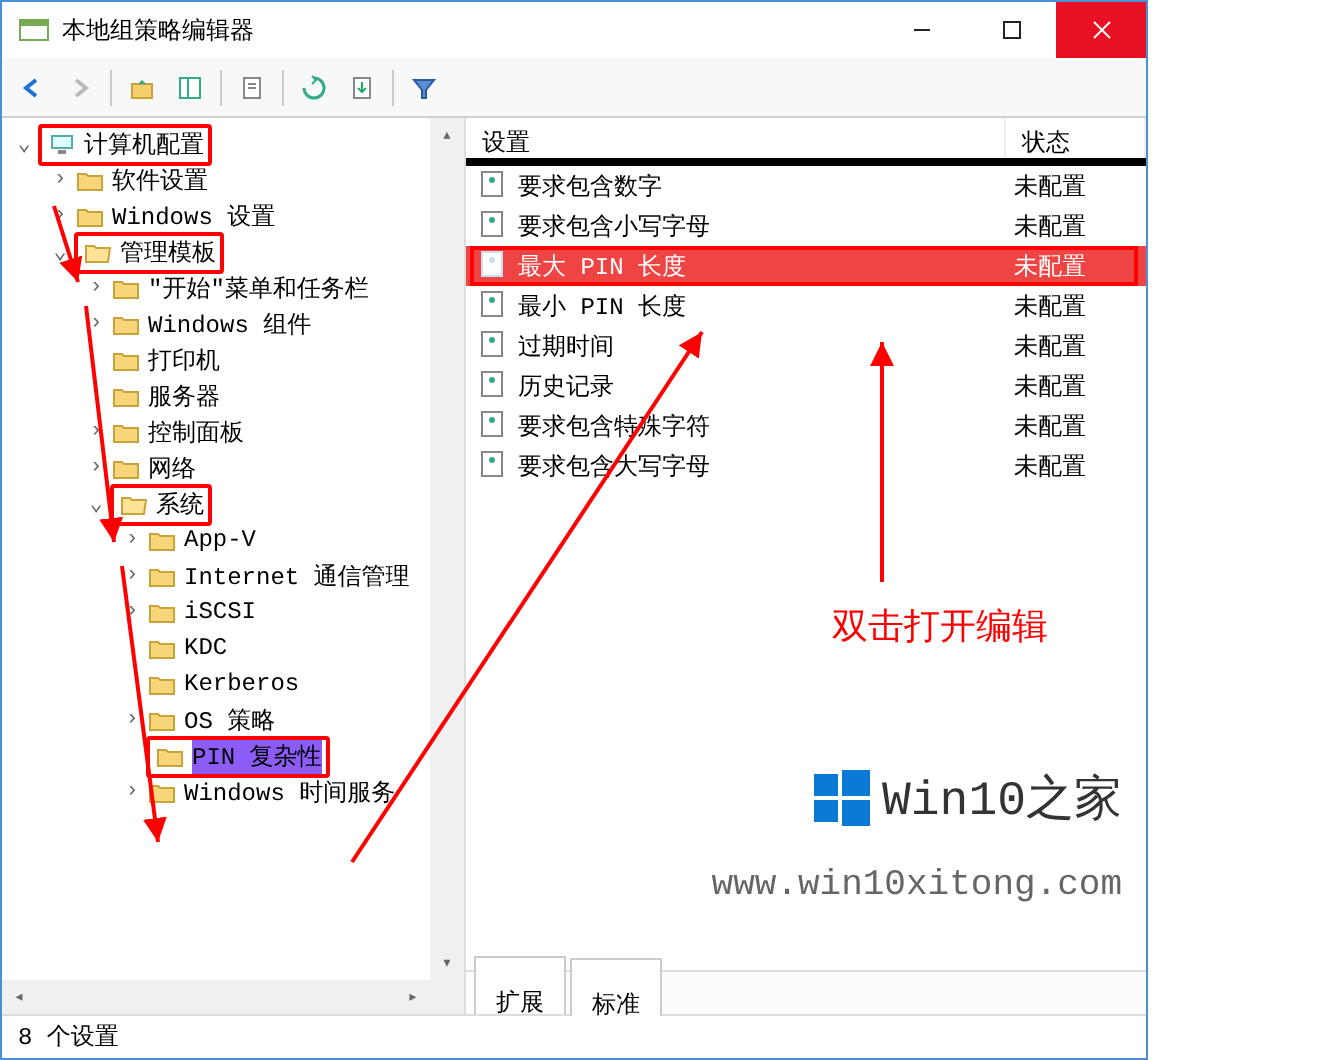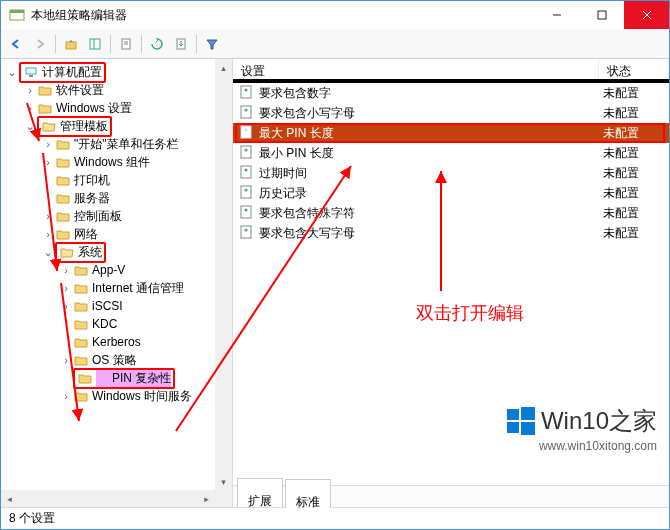--- a/index.html
+++ b/index.html
@@ -1,17 +1,17 @@
 <!DOCTYPE html>
 <html><head>
 <meta charset="utf-8">
 <style>
   * { box-sizing: border-box; margin: 0; padding: 0; }
   body { font-family: "Microsoft YaHei", "Segoe UI", sans-serif; font-size: 12px; background: #fff; color: #000; }
-  .window { width: 670px; height: 530px; border: 1px solid #4a90d9; background: #fff; display: flex; flex-direction: column; position: relative; }
+  .window { width: 574px; height: 530px; border: 1px solid #4a90d9; background: #fff; display: flex; flex-direction: column; position: relative; font-family: Liberation Mono, monospace; }
   
   
   .titlebar { height: 28px; background: #fff; display: flex; align-items: center; padding-left: 8px; }
   .titlebar .icon { width: 16px; height: 16px; margin-right: 6px; }
   .titlebar .title { flex: 1; font-size: 12px; }
   .win-btns { display: flex; height: 100%; }
   .win-btn { width: 45px; display: flex; align-items: center; justify-content: center; }
   .win-btn.close { background: #e81123; color: #fff; }
   
   
@@ -26,57 +26,57 @@
   
   .body { flex: 1; display: flex; min-height: 0; }
   .tree-pane { width: 232px; border-right: 1px solid #ddd; overflow: auto; position: relative; }
   .list-pane { flex: 1; display: flex; flex-direction: column; min-width: 0; }
   
   
   .tree { padding: 4px 2px 6px 2px; }
   .tree-row { display: flex; align-items: center; height: 18px; white-space: nowrap; }
   .tree-row .exp { width: 14px; text-align: center; color: #666; font-size: 11px; }
   .tree-row .ticon { width: 16px; height: 16px; display: inline-flex; align-items: center; justify-content: center; margin-right: 3px; }
-  .tree-row.sel .label { background: #f0abfc; padding-left: 16px; }
+  .tree-row.sel .label { background: #8b5cf6; }
   .hl { border: 2px solid #ff0000; border-radius: 2px; }
   .hlpad { padding: 0 2px; }
   
   
   .list-header { height: 24px; display: flex; border-bottom: 4px solid #000000; background: #fff; }
   .col-h { padding: 4px 8px; border-right: 1px solid #eee; }
   .col-name { flex: 1; }
   .col-state { width: 70px; }
   
   
   .list-body { flex: 1; overflow: auto; position: relative; }
   .list-row { display: flex; align-items: center; height: 20px; }
   .list-row .icon { width: 16px; height: 16px; margin: 0 4px 0 6px; }
   .list-row .name { flex: 1; padding-right: 6px; }
   .list-row .state { width: 70px; padding-left: 4px; }
-  .list-row.sel { background: #c2410c; color: #fff; }
+  .list-row.sel { background: #ef4444; color: #fff; }
   .list-row.sel .state { color: #fff; }
   .row-hl { position: absolute; border: 2px solid #ff0000; pointer-events: none; }
   
   
   .tabs { height: 22px; display: flex; align-items: flex-end; border-top: 1px solid #ddd; background: #fcfcfc; padding-left: 4px; }
   .tab { height: 20px; padding: 14px 10px; border: 1px solid #ccc; border-bottom: none; margin-right: 2px; background: #fff; font-size: 12px; }
   .tab.active { background: #fff; position: relative; top: 1px; }
   
   
   .status { height: 22px; border-top: 1px solid #ddd; padding: 3px 8px; display: flex; align-items: center; }
   
   
   .arrow { position: absolute; pointer-events: none; }
   .ann-text { color: #ff0000; font-size: 18px; position: absolute; pointer-events: none; margin-left: 15px; }
   
   
   .watermark { position: absolute; right: 12px; bottom: 32px; text-align: right; }
   .watermark .logo { display: flex; align-items: center; justify-content: flex-end; gap: 6px; }
   .watermark .brand { font-size: 24px; font-weight: 500; color: #333; }
-  .watermark .sub { font-size: 12px; color: #666; margin-top: 2px; }
+  .watermark .sub { font-size: 18px; color: #666; margin-top: 18px; }
   .wlogo { width: 28px; height: 28px; }
   
   
   .scroll-v { position: absolute; right: 0; top: 0; bottom: 17px; width: 17px; background: #f0f0f0; display: flex; flex-direction: column; }
   .scroll-h { position: absolute; left: 0; right: 17px; bottom: 0; height: 17px; background: #f0f0f0; display: flex; }
   .sc-btn { width: 17px; height: 17px; display:flex; align-items:center; justify-content:center; color:#666; font-size:9px; }
   .sc-track { flex:1; }
   .sc-corner { position:absolute; right:0; bottom:0; width:17px; height:17px; background:#f0f0f0; }
 </style>
 </head>

